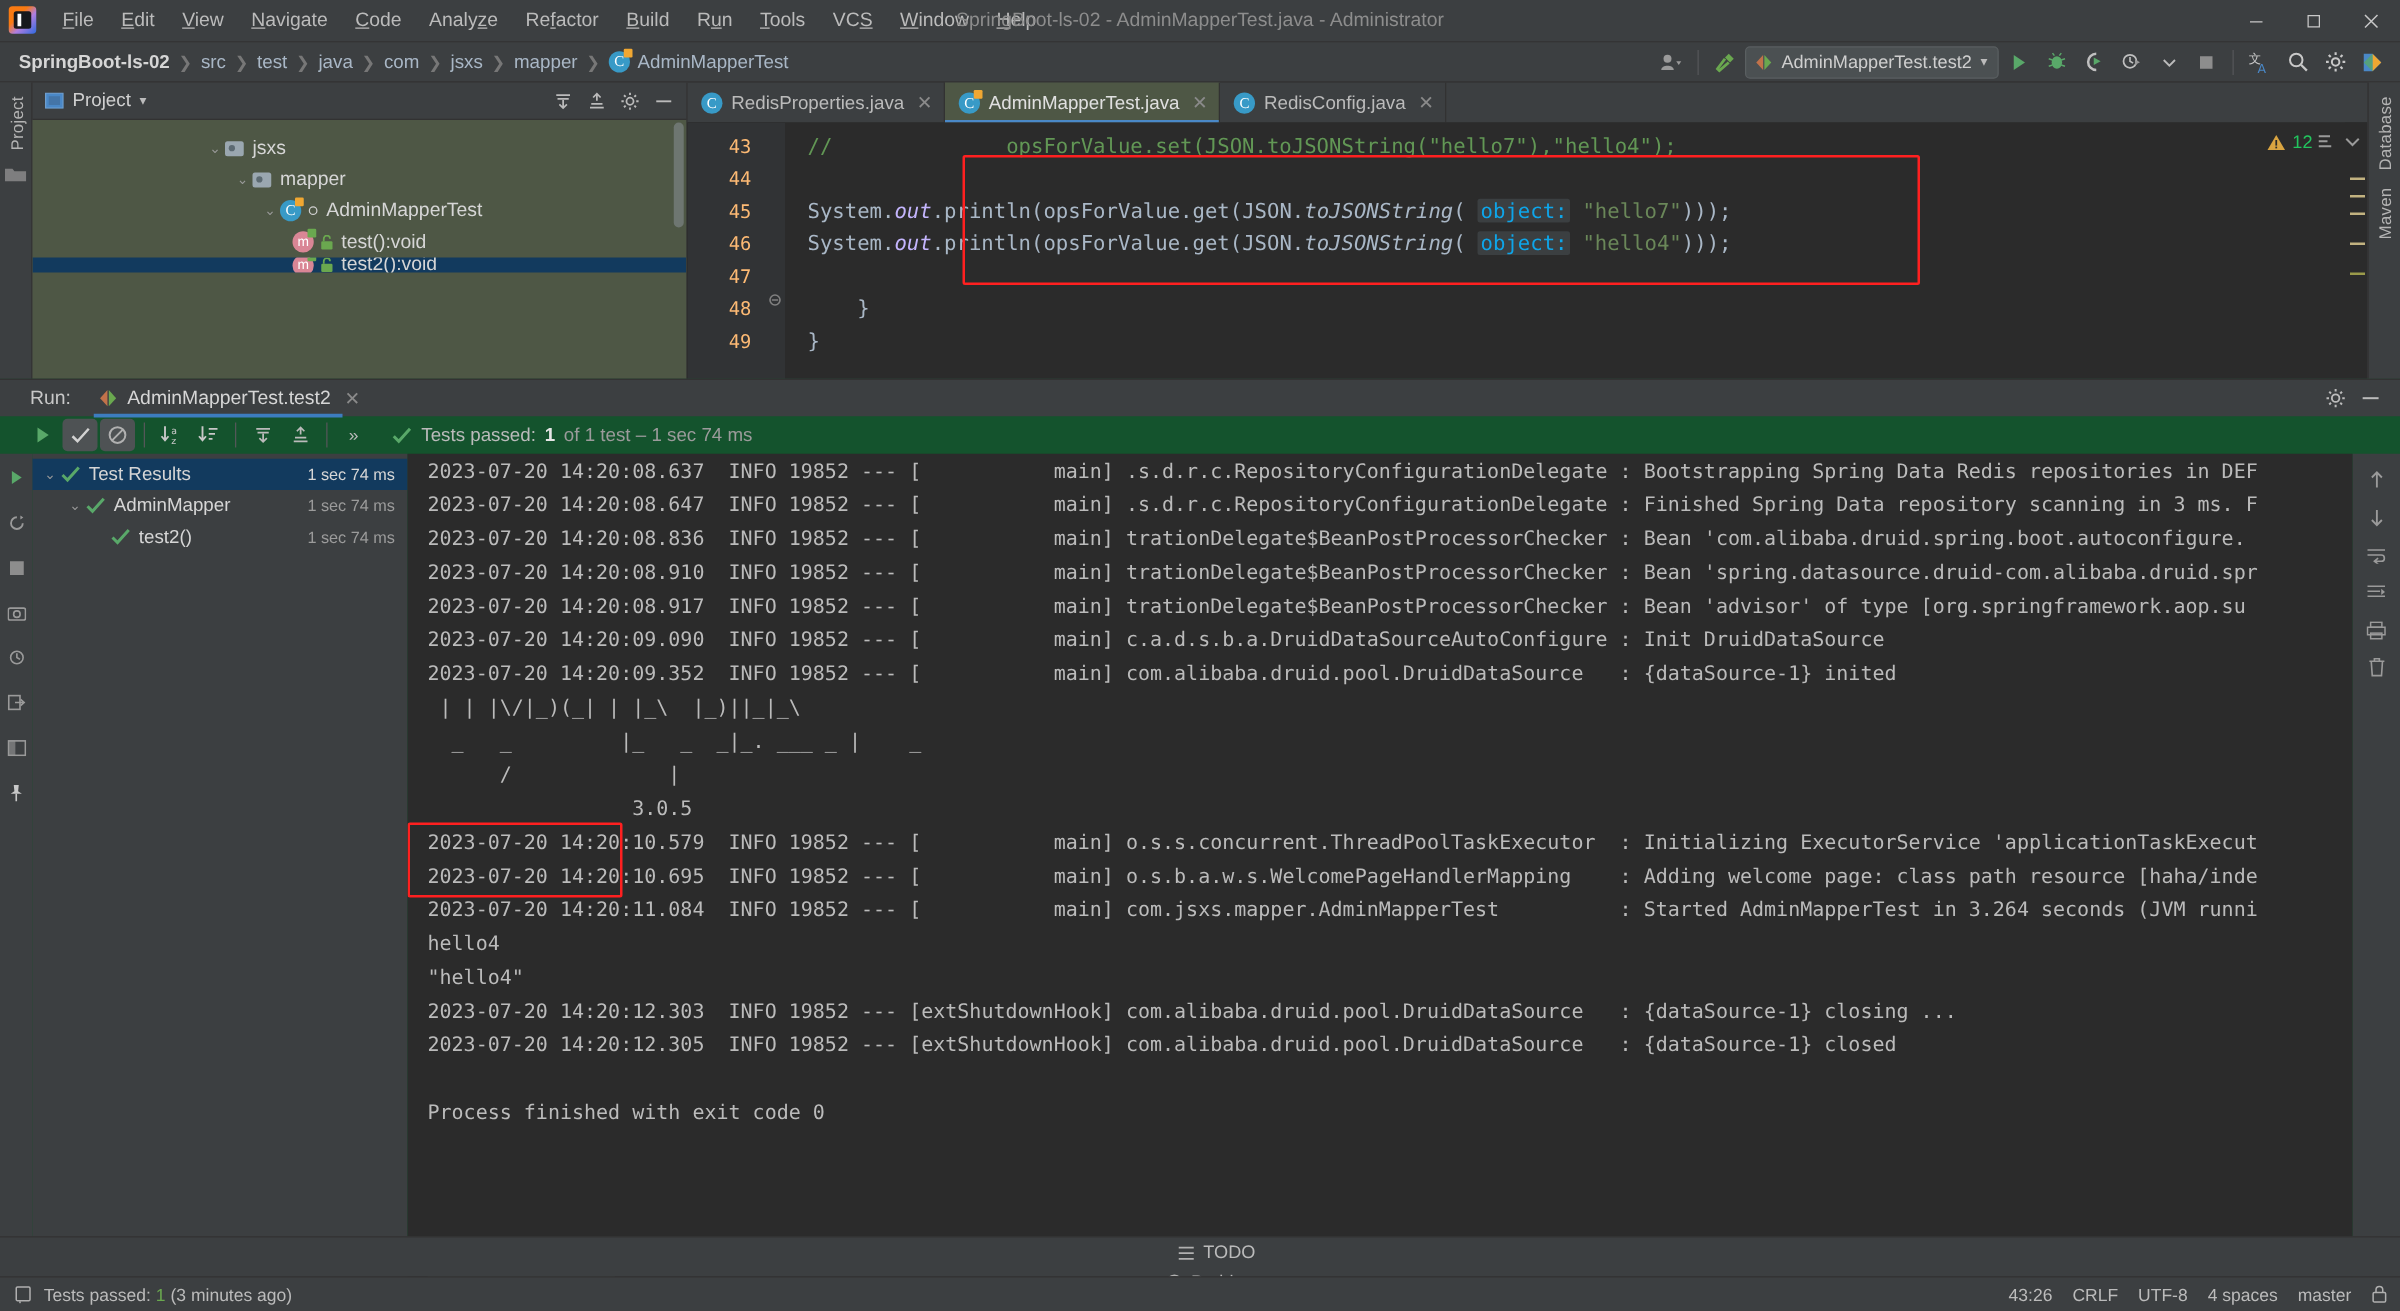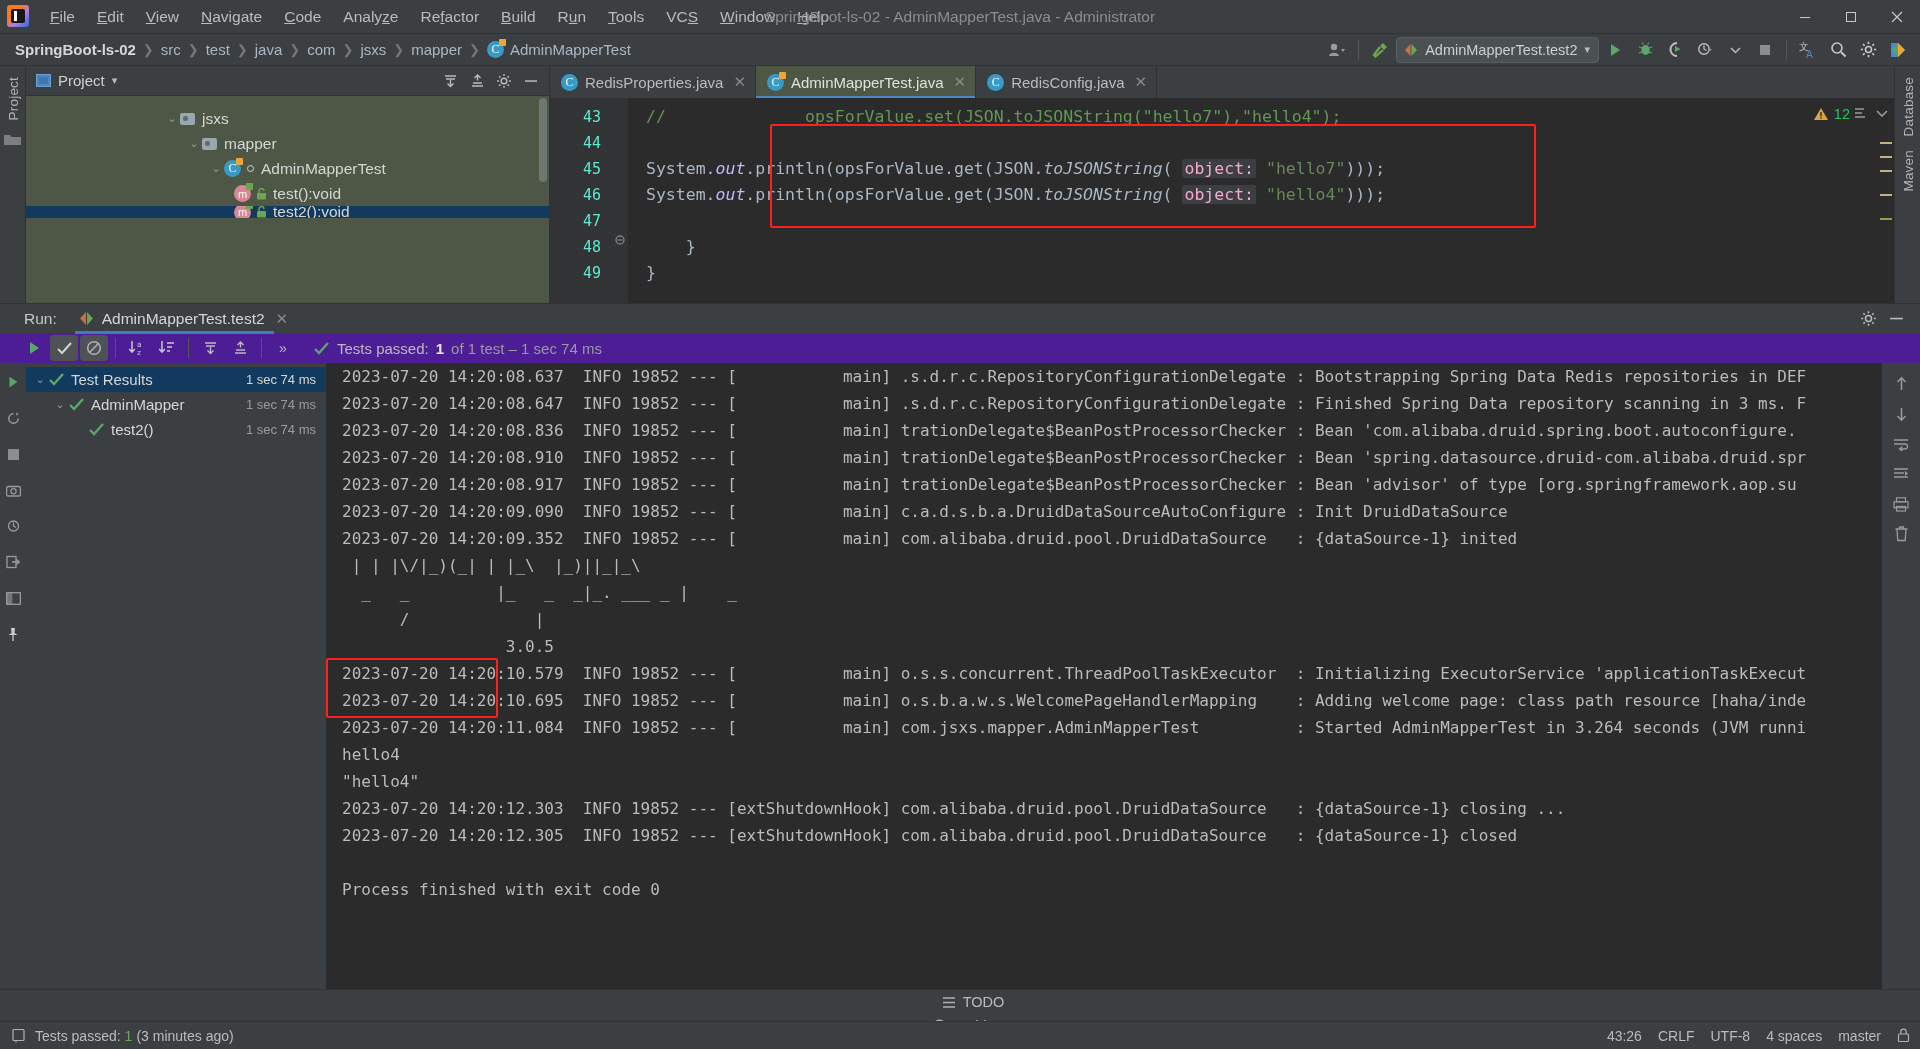--- a/index.html
+++ b/index.html
@@ -107,38 +107,38 @@
   .tab.active{ background:#4e5745; color:#e0e0e0; }
   .tab.active:after{content:"";position:absolute;left:0;right:0;bottom:0;height:2px;background:#4a88c7;}
   .tabicon{width:17px;height:17px;border-radius:50%;background:#389ac7;color:#fff;font-size:12px;
            display:flex;align-items:center;justify-content:center;position:relative;flex:none;
            font-family:"Liberation Serif",serif;}
   .tabicon.test:after{content:"";position:absolute;right:-2px;top:-2px;width:7px;height:7px;background:#f0a732;border-radius:1px;}
   .xc{color:#8a8a8a;font-size:15px;margin-left:3px;}
 
   #editor{ flex:1; background:#2b2b2b; position:relative; overflow:hidden; display:flex;}
   #gutter{ width:62px; background:#313335; flex:none; padding-top:6px; text-align:right;}
-  #gutter .ln{ height:26px; line-height:26px; font-size:15px; color:#5eead4; padding-right:11px;
+  #gutter .ln{ height:26px; line-height:26px; font-size:15px; color:#fdba74; padding-right:11px;
                font-family:"DejaVu Sans Mono",monospace;}
   #foldcol{ width:16px; background:#313335; flex:none; padding-top:6px;}
   #codearea{ flex:1; position:relative; padding-top:6px; overflow:hidden;}
   .cline{ height:26px; line-height:26px; font-size:16.5px; white-space:pre; padding-left:18px;
           font-family:"DejaVu Sans Mono",monospace; color:#a9b7c6;}
   .kc{color:#a9b7c6;} .str{color:#6a8759;} .cmt{color:#629755;} .fld{color:#c4b5fd;font-style:italic;}
-  .mtd{color:#a9b7c6;font-style:italic;} .hint{color:#f9a8d4;background:#3b3f41;border-radius:2px;padding:0 2px;}
+  .mtd{color:#a9b7c6;font-style:italic;} .hint{color:#0ea5e9;background:#3b3f41;border-radius:2px;padding:0 2px;}
   #redbox1{ position:absolute; left:142px; top:26px; width:766px; height:104px; border:2px solid #ff2020;
             border-radius:2px; pointer-events:none;}
   #editright{ width:18px; background:#2b2b2b; flex:none; position:relative;}
   #warnchip{ position:absolute; right:44px; top:8px; display:flex;align-items:center;gap:5px;
              font-size:14.5px;color:#22c55e;}
   #inspect{ position:absolute; right:6px; top:8px; display:flex;align-items:center;gap:6px;}
   .markline{position:absolute;right:2px;width:12px;height:2px;background:#9a9a4a;}
 
   
-  #runwin{ height:724px; background:#4c1d95; display:flex; flex-direction:column; }
+  #runwin{ height:724px; background:#14532d; display:flex; flex-direction:column; }
   #runhdr{ height:30px; background:#3c3f41; display:flex; align-items:center; padding-left:24px; flex:none;
            border-top:1px solid #323232;}
   #runhdr .lbl{font-size:15.5px;color:#c8c8c8;margin-right:18px;}
   #runtab{ display:flex;align-items:center;gap:8px; position:relative; height:30px; padding:0 4px;}
   #runtab:after{content:"";position:absolute;left:0;right:18px;bottom:0;height:3px;background:#3d7dbf;}
   #runtoolbar{ height:30px; display:flex;align-items:center;gap:2px;padding-left:20px;flex:none;}
   .rbtn{width:28px;height:26px;display:flex;align-items:center;justify-content:center;border-radius:4px;}
   .rbtn.on{background:#4e5254;}
   #teststatus{margin-left:14px;font-size:15px;color:#bbbbbb;display:flex;align-items:center;gap:7px;}
   #runbody{ flex:1; display:flex; min-height:0; }

